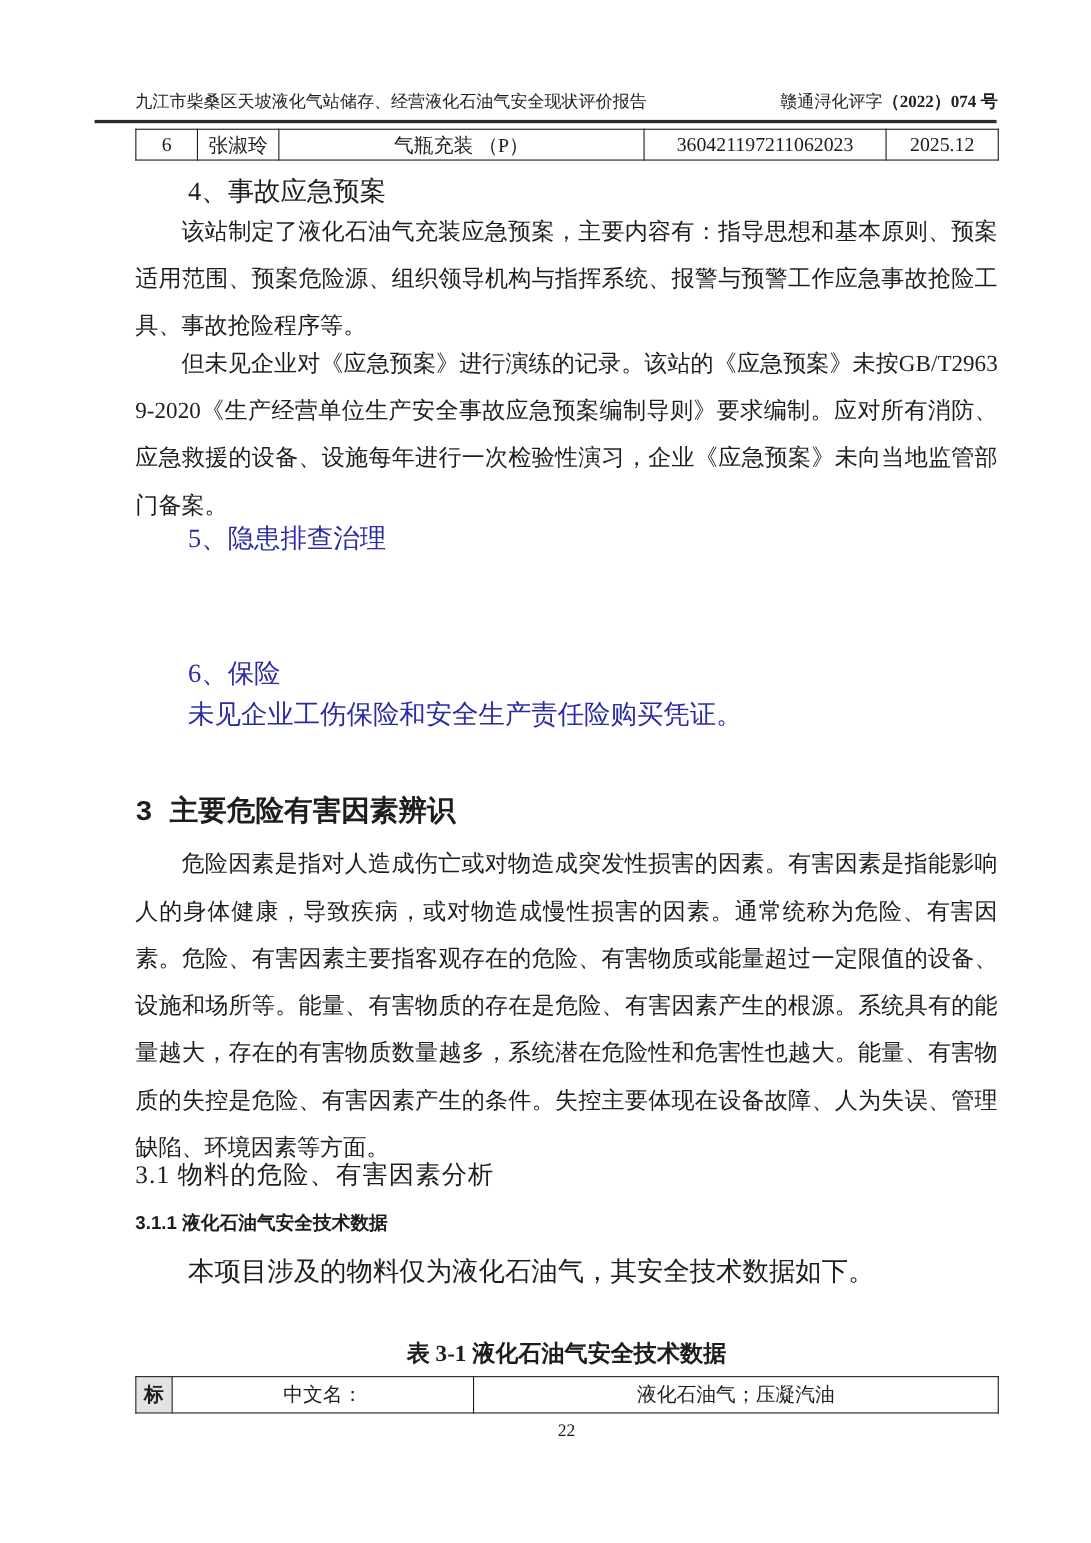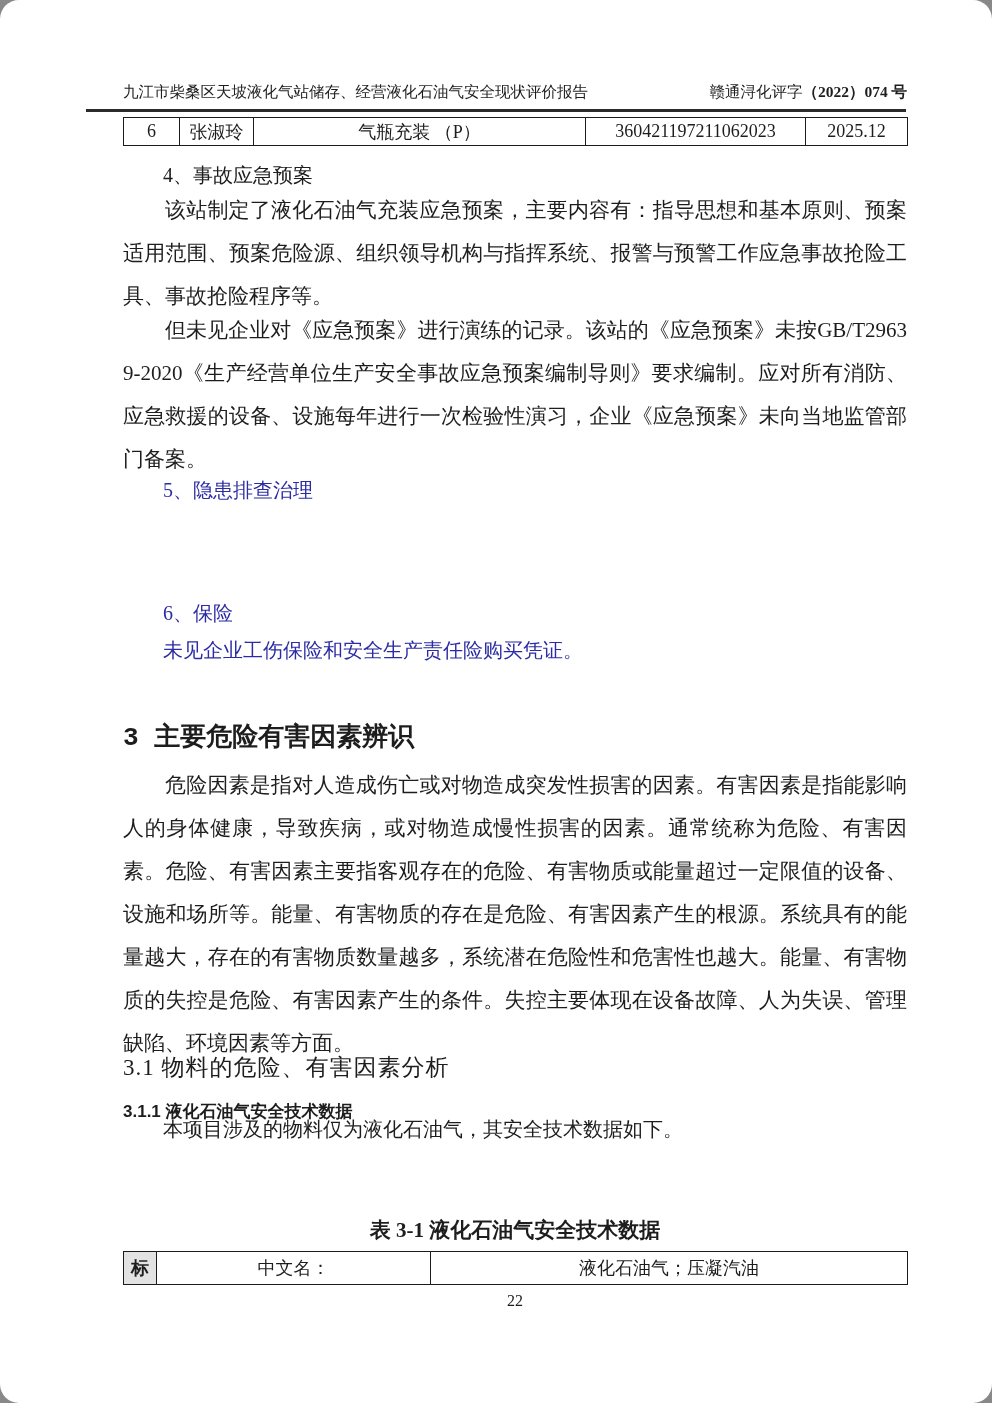--- a/index.html
+++ b/index.html
@@ -1,38 +1,37 @@
 <!DOCTYPE html>
 <html><head>
 <meta charset="utf-8">
 <style>
   html,body{margin:0;padding:0;background:#888;}
   .page{
     position:relative;width:992px;height:1403px;margin:0 auto;
     background:#ffffff;color:#1d1d1d;
     font-family:"Liberation Serif","DejaVu Serif",serif;
     overflow:hidden;
-    border-radius:19px;
   }
   .blk{position:absolute;left:123px;width:784px;}
   
   .hdr{top:82px;display:flex;justify-content:space-between;align-items:flex-end;font-size:15.5px;white-space:nowrap;}
   .hdr .bold{font-weight:bold;}
   .hdr-rule{position:absolute;left:86px;top:109px;width:820px;height:2.5px;background:#2b2b2b;}
   
   table.doc{border-collapse:collapse;table-layout:fixed;font-size:18px;}
   table.doc td{border:1.6px solid #1c1c1c;text-align:center;padding:0;overflow:hidden;white-space:nowrap;}
   .staff-table{position:absolute;left:123px;top:117px;width:784px;}
   .staff-table td{height:27px;}
   .tech-table{position:absolute;left:123px;top:1251px;width:784px;}
   .tech-table td{height:32px;}
   .graycell{background:#e3e3e3;font-family:"Liberation Sans","DejaVu Sans",sans-serif;font-weight:bold;}
   
   .para{font-size:21px;line-height:43px;text-align:justify;text-justify:inter-ideograph;word-break:break-all;text-indent:2em;}
-  .oneline{font-size:20px;line-height:43px;text-indent:2em;white-space:nowrap;}
+  .oneline{font-size:24px;line-height:43px;text-indent:2em;white-space:nowrap;}
   .blue{color:#2b2ba3;}
   .h1{font-family:Liberation Mono, monospace;font-weight:bold;font-size:26px;line-height:40px;}
   .h2{font-weight:normal;font-size:23px;line-height:40px;letter-spacing:1px;}
   .h3{font-family:"Liberation Sans","DejaVu Sans",sans-serif;font-weight:bold;font-size:17px;line-height:40px;}
   .caption{font-weight:bold;font-size:21px;line-height:32px;text-align:center;}
   .pagenum{top:1292px;text-align:center;font-size:16px;}
 </style>
 </head>
 <body>
 
@@ -70,21 +69,21 @@
   <div class="blk oneline blue" style="top:469px">5、隐患排查治理</div>
 
   <div class="blk oneline blue" style="top:592px">6、保险</div>
   <div class="blk oneline blue" style="top:629px">未见企业工伤保险和安全生产责任险购买凭证。</div>
 
   <div class="blk h1" style="top:718px">3 主要危险有害因素辨识</div>
   <div class="blk para" style="top:764px">危险因素是指对人造成伤亡或对物造成突发性损害的因素。有害因素是指能影响人的身体健康，导致疾病，或对物造成慢性损害的因素。通常统称为危险、有害因素。危险、有害因素主要指客观存在的危险、有害物质或能量超过一定限值的设备、设施和场所等。能量、有害物质的存在是危险、有害因素产生的根源。系统具有的能量越大，存在的有害物质数量越多，系统潜在危险性和危害性也越大。能量、有害物质的失控是危险、有害因素产生的条件。失控主要体现在设备故障、人为失误、管理缺陷、环境因素等方面。</div>
 
   <div class="blk h2" style="top:1048px">3.1 物料的危险、有害因素分析</div>
   <div class="blk h3" style="top:1092px">3.1.1 液化石油气安全技术数据</div>
-  <div class="blk oneline" style="top:1108px">本项目涉及的物料仅为液化石油气，其安全技术数据如下。</div>
+  <div class="blk oneline" style="top:1136px">本项目涉及的物料仅为液化石油气，其安全技术数据如下。</div>
 
   <div class="blk caption" style="top:1214px">表 3-1 液化石油气安全技术数据</div>
   <table class="doc tech-table">
     <colgroup>
         <col style="width:33px">
         <col style="width:274px">
         <col style="width:477px">
       </colgroup>
     <tbody>
         <tr>

